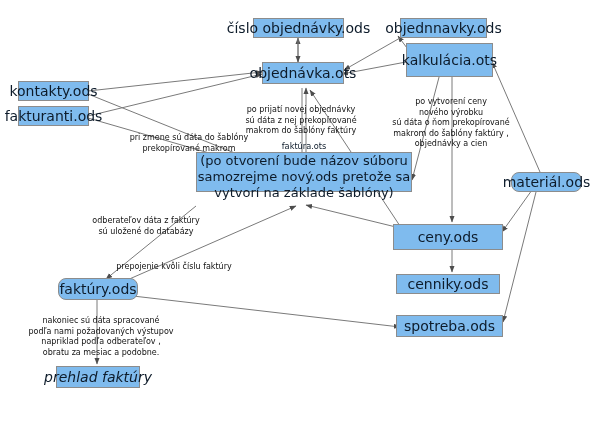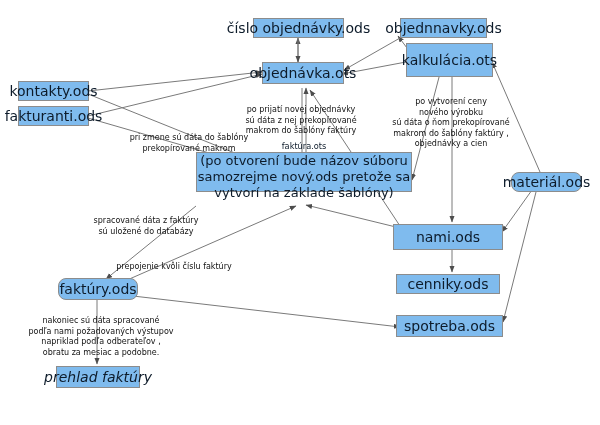--- a/index.html
+++ b/index.html
@@ -119,21 +119,21 @@
     <span class="title">faktúra.ots</span>
     <span class="sub">(po otvorení bude názov súboru samozrejme
 nový.ods pretože sa vytvorí na základe šablóny)</span>
   </div>
 
   <div class="node" style="left:511px;top:172px;width:71px;height:20px;border-radius:8px;">
     <span class="title">materiál.ods</span>
   </div>
 
   <div class="node" style="left:393px;top:224px;width:110px;height:26px;">
-    <span class="title">nami.ods</span>
+    <span class="title">ceny.ods</span>
   </div>
 
   <div class="node" style="left:396px;top:274px;width:104px;height:20px;">
     <span class="title">cenniky.ods</span>
   </div>
 
   <div class="node" style="left:396px;top:315px;width:107px;height:22px;">
     <span class="title">spotreba.ods</span>
   </div>
 
@@ -151,21 +151,21 @@
 
   <div class="note" style="left:374px;top:97px;width:154px;">po vytvorení ceny
 nového výrobku
 sú dáta o ňom prekopírované
 makrom do šablóny faktúry ,
 objednávky a cien</div>
 
   <div class="note" style="left:117px;top:133px;width:144px;">pri zmene sú dáta  do šablóny
 prekopírované makrom</div>
 
-  <div class="note" style="left:83px;top:216px;width:126px;">spracované dáta z faktúry
+  <div class="note" style="left:83px;top:216px;width:126px;">odberateľov dáta z faktúry
 sú uložené do databázy</div>
 
   <div class="note" style="left:99px;top:262px;width:150px;">prepojenie kvôli číslu faktúry</div>
 
   <div class="note" style="left:19px;top:316px;width:164px;">nakoniec sú dáta spracované
 podľa nami požadovaných výstupov
 napriklad podľa odberateľov ,
 obratu za mesiac a podobne.</div>
 
 </div>

